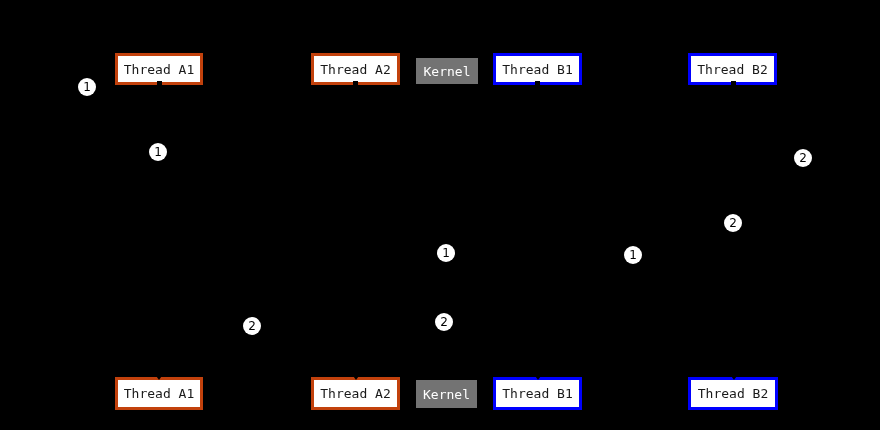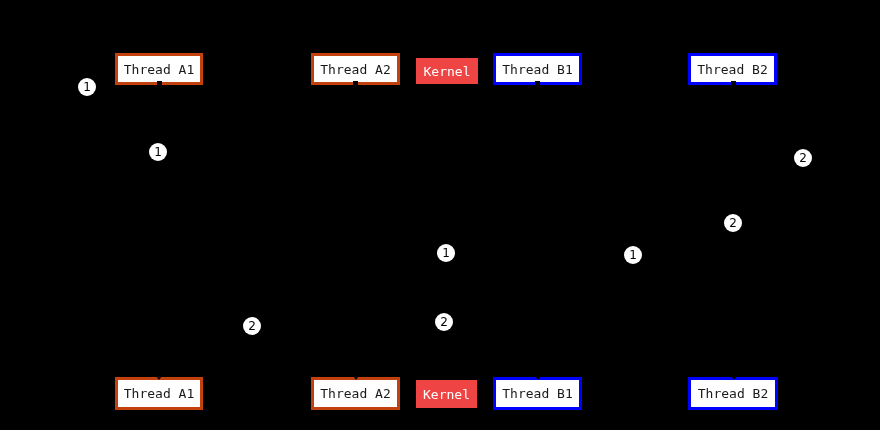--- a/index.html
+++ b/index.html
@@ -22,21 +22,21 @@
     display: flex;
     align-items: center;
     justify-content: center;
     font-size: 13px;
     color: #1a1a1a;
     white-space: nowrap;
   }
   .box.red-border  { border: 3px solid #c2410c; }
   .box.blue-border { border: 3px solid #0000ff; }
   .box.kernel {
-    background: #ef4444;
+    background: #737373;
     color: #ffffff;
     border: none;
   }
   .tick {
     position: absolute;
     width: 5px;
     height: 7px;
     background: #000000;
   }
   .notch {

